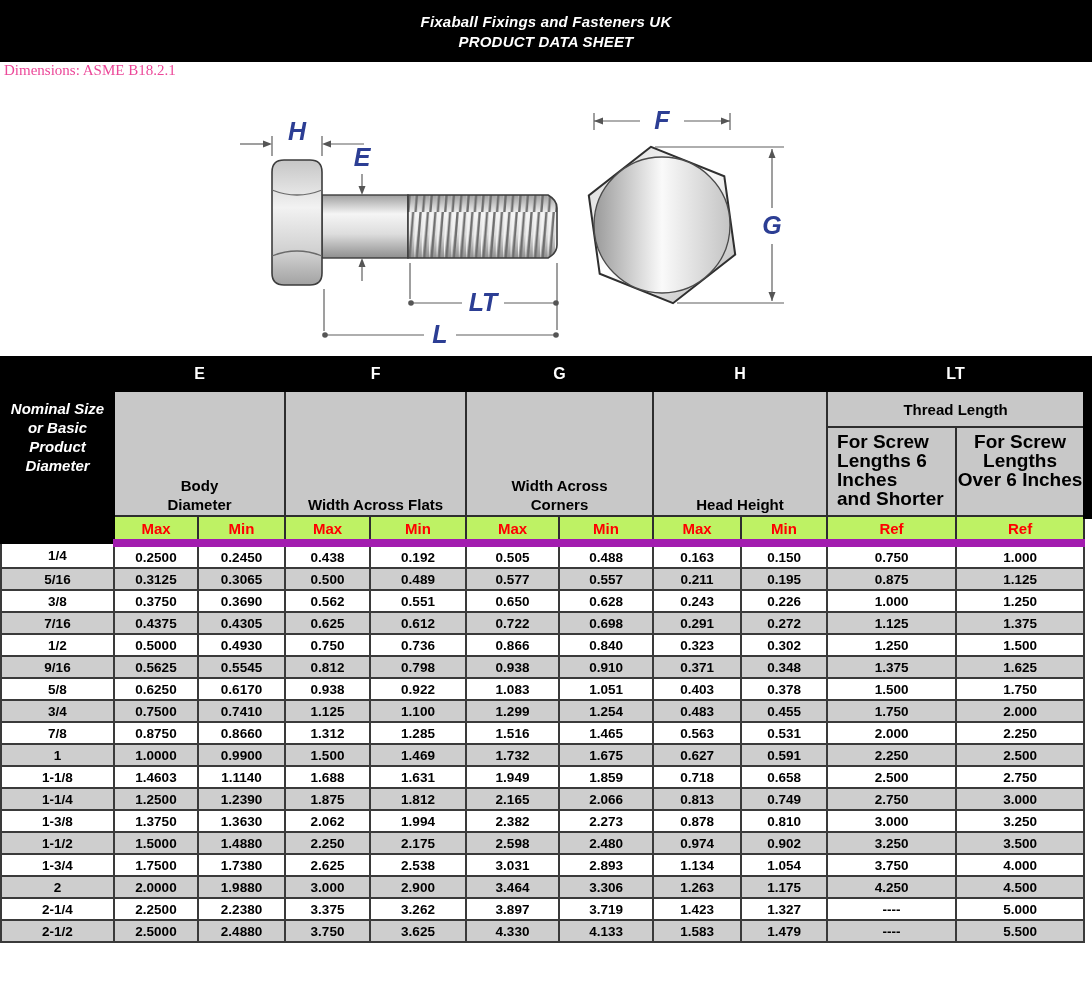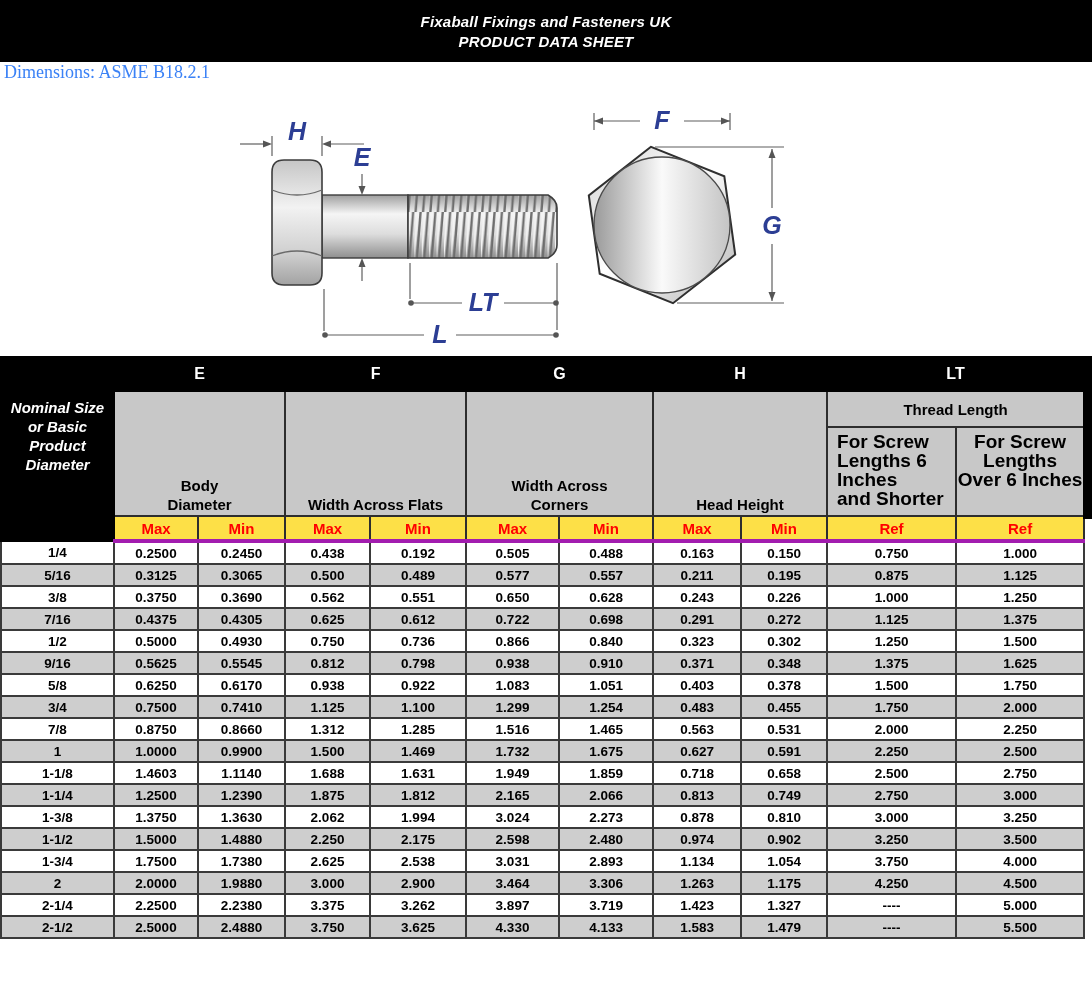--- a/index.html
+++ b/index.html
@@ -9,21 +9,21 @@
   }
   
   .top-banner{
     position:absolute;top:0;left:0;width:1092px;height:62px;background:#000;
     color:#fff;display:flex;flex-direction:column;align-items:center;justify-content:center;
     gap:1px;text-align:center;font-style:italic;
   }
   .top-banner .line{font-weight:bold;font-size:15px;line-height:19px;letter-spacing:.2px;}
   .dims-note{
     position:absolute;top:62px;left:4px;font-family:"Liberation Serif",serif;
-    font-size:18px;color:#3b82f6;
+    font-size:15px;color:#ec4899;
   }
   
   svg.drawing{position:absolute;top:88px;left:0;}
   .dim-label{font-family:"Liberation Sans",sans-serif;font-weight:bold;font-style:italic;
     font-size:25px;fill:#2c3e94;}
   
   table.sheet{
     position:absolute;top:356px;left:0;width:1083px;border-collapse:collapse;
     table-layout:fixed;
   }
@@ -47,22 +47,22 @@
     background:#c8c8c8;color:#000;font-weight:bold;font-size:15px;height:34px;
     vertical-align:middle;text-align:center;margin-left:36px;
   }
   .sheet th.screw{
     background:#c8c8c8;color:#000;font-weight:bold;font-size:19px;line-height:19px;
     vertical-align:top;white-space:pre-line;height:83px;padding-top:4px;
   }
   .sheet th.screw.left{text-align:left;padding-left:9px;}
   .sheet th.screw.center{text-align:center;}
   .sheet th.redcell{
-    background:#fde047;color:#ff0000;font-weight:bold;font-size:15px;height:22px;
-    text-align:center;vertical-align:middle;border-bottom:4px solid #a21caf;
+    background:#bef264;color:#ff0000;font-weight:bold;font-size:15px;height:22px;
+    text-align:center;vertical-align:middle;border-bottom:8px solid #a21caf;
   }
   .sheet tbody td{
     height:20px;text-align:center;vertical-align:middle;font-weight:bold;
     font-size:13.5px;color:#000;background:#fff;border-color:#3a3a3a;
   }
   .sheet tbody tr.stripe td{background:#cecece;}
   .right-strip{position:absolute;left:1083px;top:356px;width:9px;height:163px;background:#000;}
 </style>
 </head>
 <body>
@@ -389,21 +389,21 @@
         <td>0.749</td>
         <td>2.750</td>
         <td>3.000</td>
       </tr>
       <tr>
         <td>1-3/8</td>
         <td>1.3750</td>
         <td>1.3630</td>
         <td>2.062</td>
         <td>1.994</td>
-        <td>3.024</td>
+        <td>2.382</td>
         <td>2.273</td>
         <td>0.878</td>
         <td>0.810</td>
         <td>3.000</td>
         <td>3.250</td>
       </tr>
       <tr class="stripe">
         <td>1-1/2</td>
         <td>1.5000</td>
         <td>1.4880</td>

